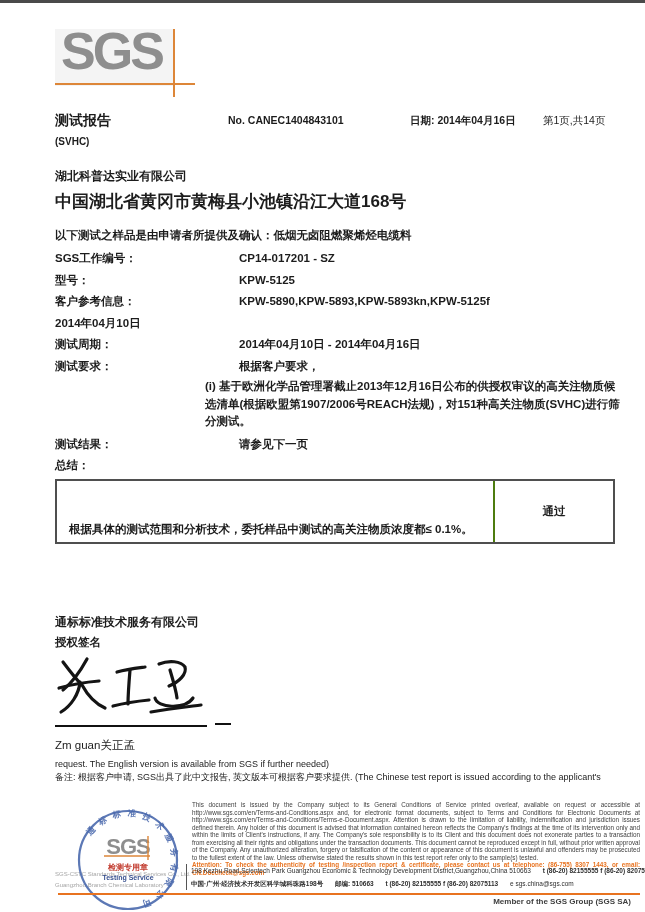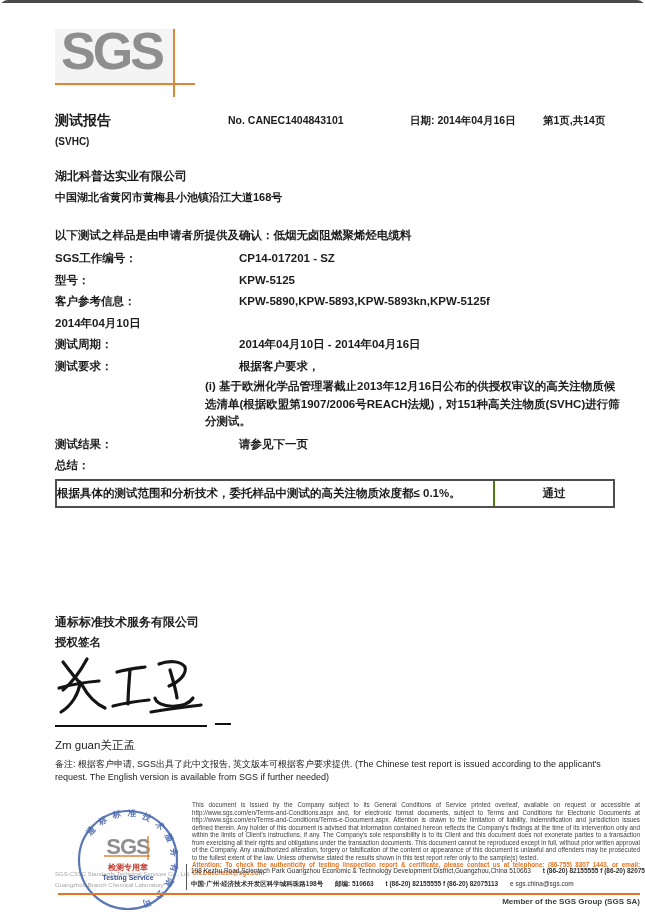--- a/index.html
+++ b/index.html
@@ -1,67 +1,67 @@
 <!DOCTYPE html>
 <html><head>
 <meta charset="utf-8">
 <style>
   html,body{margin:0;padding:0;background:#ffffff;}
   body{font-family:"Liberation Sans","DejaVu Sans",sans-serif;color:#1c1c1c;}
-  .page{position:relative;width:645px;height:912px;background:#fff;overflow:hidden;border-radius:8px;}
+  .page{position:relative;width:645px;height:912px;background:#fff;overflow:hidden;}
   .topbar{position:absolute;left:0;top:0;width:645px;height:3px;background:#4a4a4a;}
 
   
   .logo-wrap{position:absolute;left:55px;top:27px;width:150px;height:70px;}
   .logo-bg{position:absolute;left:0;top:2px;width:118px;height:57px;background:#f4f4f4;}
   .logo-text{position:absolute;left:6px;top:-6px;font-size:52px;font-weight:800;letter-spacing:-3px;color:#8e8e8e;font-family:"Liberation Sans",sans-serif;}
   .logo-hline{position:absolute;left:0;top:56px;width:140px;height:2px;background:#dd8638;}
   .logo-vline{position:absolute;left:118px;top:2px;width:2px;height:68px;background:#dd8638;}
 
   
   .title1{position:absolute;left:55px;top:112px;font-size:14px;font-weight:bold;}
   .title2{position:absolute;left:55px;top:136px;font-size:10px;font-weight:bold;}
   .report-no{position:absolute;left:228px;top:114px;font-size:10.5px;font-weight:bold;}
   .report-date{position:absolute;left:410px;top:114px;font-size:10.5px;font-weight:bold;}
-  .page-info{position:absolute;left:543px;top:114px;font-size:10.5px;font-weight:bold;}
+  .page-info{position:absolute;left:543px;top:114px;font-size:10.5px;font-weight:normal;}
 
   .applicant-name{position:absolute;left:55px;top:168px;font-size:12px;font-weight:bold;}
-  .applicant-addr{position:absolute;left:55px;top:190px;font-size:11px;font-weight:bold;}
+  .applicant-addr{position:absolute;left:55px;top:190px;font-size:17px;font-weight:bold;}
 
   .sample-statement{position:absolute;left:55px;top:228px;font-size:11.5px;font-weight:bold;}
 
   .info-block{position:absolute;left:55px;top:248px;width:572px;font-size:11.5px;}
   .info-row{display:flex;line-height:21.5px;gap:36px;}
   .info-row .lbl{width:148px;font-weight:bold;flex:none;}
   .info-row .val{font-weight:bold;}
   .req-detail{margin-left:150px;width:420px;font-weight:bold;line-height:17.5px;margin-top:1px;margin-bottom:3px;}
   .summary-lbl{font-weight:bold;line-height:21px;}
   .summary-table{display:flex;width:556px;border:2px solid #4f4f4f;margin-top:3px;}
-  .summary-table .cell-text{flex:1;padding:5px 0;font-weight:bold;font-size:11.5px;}
+  .summary-table .cell-text{flex:1;padding:5px 12px;font-weight:bold;font-size:11.5px;margin-top:36px;}
   .summary-table .cell-verdict{width:118px;flex:none;border-left:2px solid #4d7c0f;display:flex;align-items:center;justify-content:center;font-weight:bold;font-size:11.5px;}
 
   .sig-block{position:absolute;left:55px;top:612px;width:320px;}
   .sig-company{font-size:12px;font-weight:bold;line-height:20px;}
   .sig-heading{font-size:11.5px;font-weight:bold;line-height:20px;}
   .sig-svg{display:block;margin-top:2px;}
   .sig-line{width:152px;height:2px;background:#111;display:inline-block;vertical-align:middle;}
   .sig-dash{width:16px;height:2px;background:#111;display:inline-block;vertical-align:middle;margin-left:8px;margin-bottom:3px;}
   .sig-name{font-size:11.5px;font-weight:normal;line-height:19px;margin-top:2px;}
   .sig-role{font-size:11.5px;font-weight:bold;line-height:19px;}
 
   .remark{position:absolute;left:55px;top:758px;width:560px;font-size:9px;line-height:13px;color:#1c1c1c;}
 
   
   .fine-print{position:absolute;left:192px;top:801px;width:448px;font-size:6.3px;line-height:7.5px;color:#3e3e3e;text-align:justify;}
   .attention{color:#e87320;font-weight:bold;}
   .addr-block{position:absolute;left:186px;top:864px;width:454px;border-left:1px solid #555;padding-left:4px;font-size:6.5px;line-height:13px;color:#2e2e2e;white-space:nowrap;}
   .addr-block .seg{margin-right:10px;}
   .addr-block .b{font-weight:bold;}
   .footer-rule{position:absolute;left:58px;top:893px;width:582px;height:2px;background:#e87320;}
-  .member-note{position:absolute;right:5px;top:897px;font-size:8px;color:#3e3e3e;font-weight:bold;}
+  .member-note{position:absolute;right:14px;top:897px;font-size:8px;color:#3e3e3e;font-weight:bold;}
 
   .left-co{position:absolute;left:55px;top:869px;font-size:6px;line-height:11px;color:#a6a6a6;white-space:nowrap;}
   .seal{position:absolute;left:76px;top:808px;}
 </style>
 </head>
 <body>
 
 <div class="page">
   <div class="topbar"></div>
 
@@ -138,22 +138,22 @@
         <path d="M96,58 C112,55 130,53 146,51"></path>
       </g>
     </svg>
     <div>
       <span class="sig-line"></span><span class="sig-dash"></span>
     </div>
     <div class="sig-name">Zm guan关正孟</div>
   </div>
 
   <div class="remark">
+    <div>request. The English version is available from SGS if further needed)</div>
     <div>备注: 根据客户申请, SGS出具了此中文报告, 英文版本可根据客户要求提供. (The Chinese test report is issued according to the applicant's</div>
-    <div>request. The English version is available from SGS if further needed)</div>
   </div>
 
   <div class="left-co">
     <div>SGS-CSTC Standards Technical Services Co., Ltd.</div>
     <div>Guangzhou Branch Chemical Laboratory</div>
   </div>
   <svg class="seal" width="104" height="104" viewBox="0 0 104 104">
     <defs>
       <path id="rimPath" d="M 52,96 A 44,44 0 1 1 52.01,96"></path>
     </defs>

